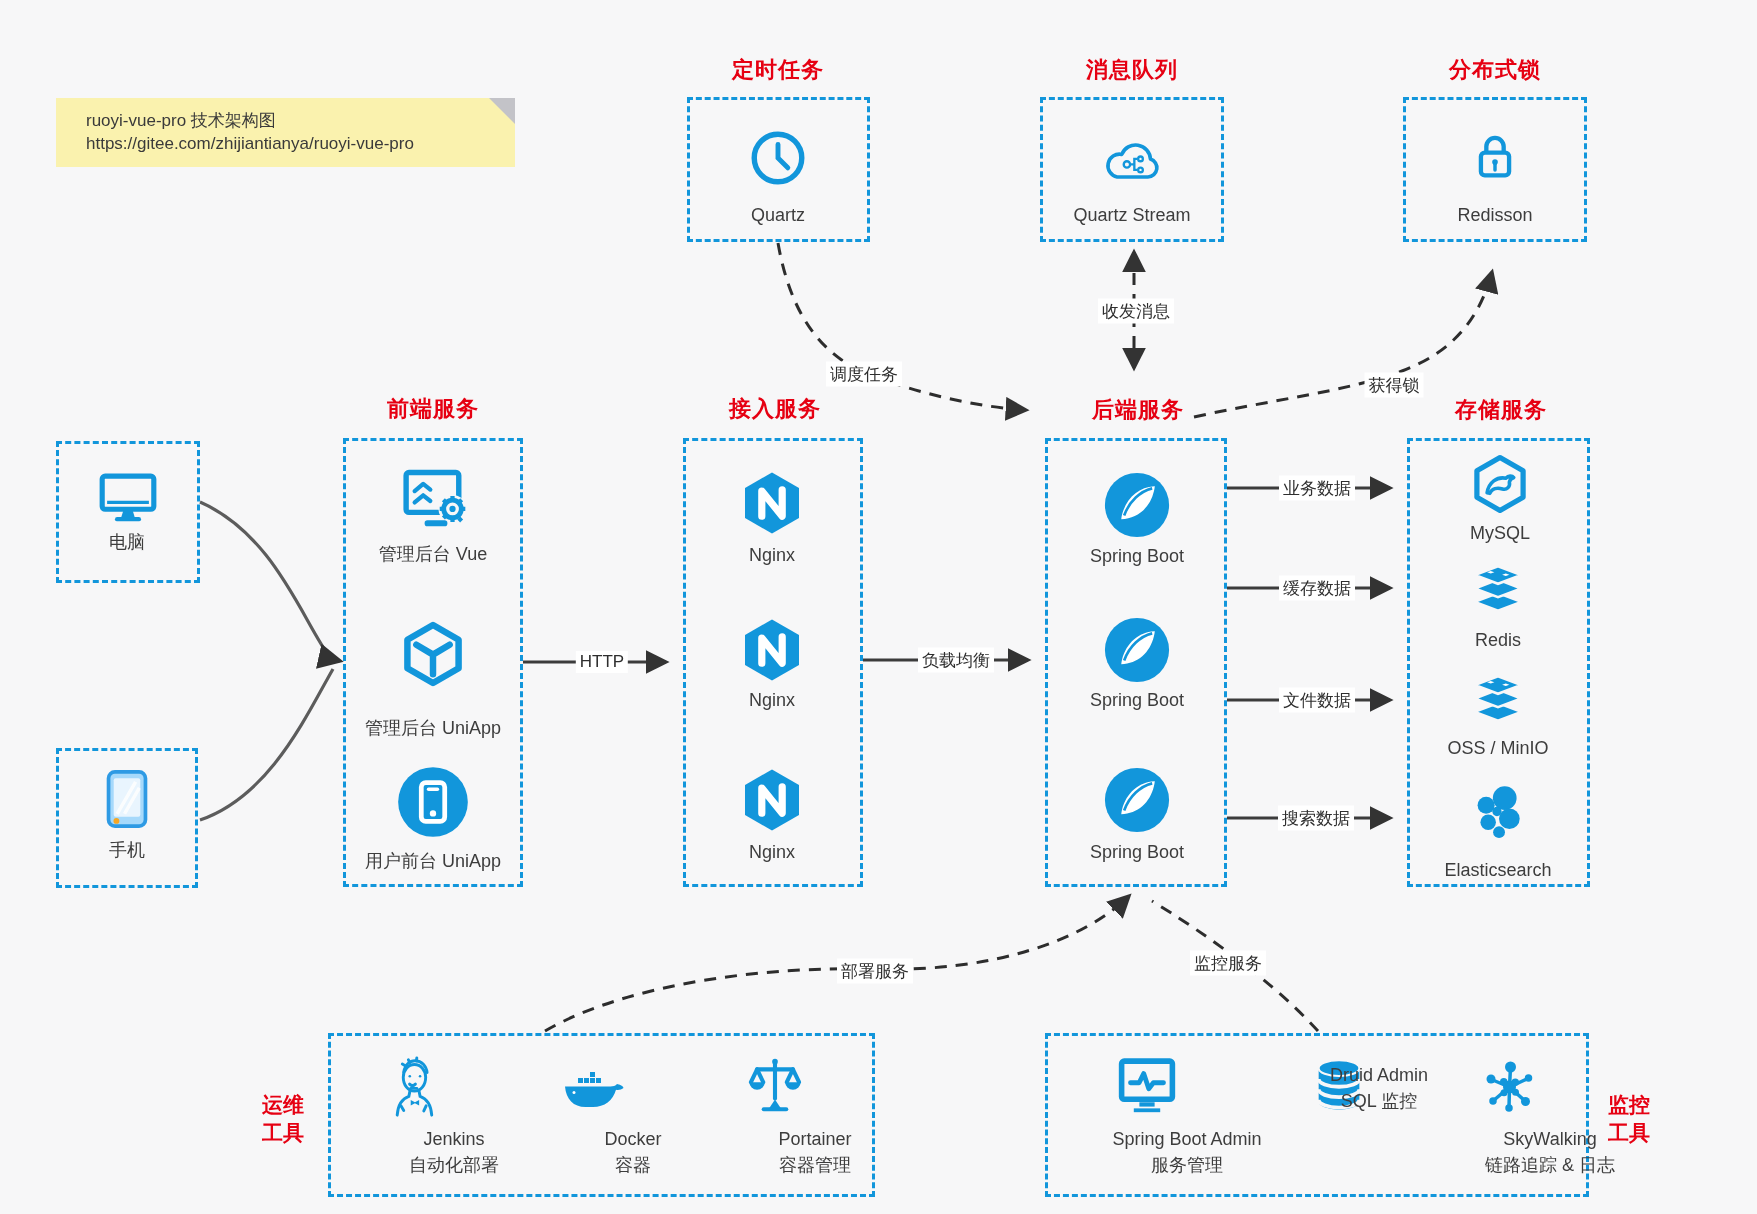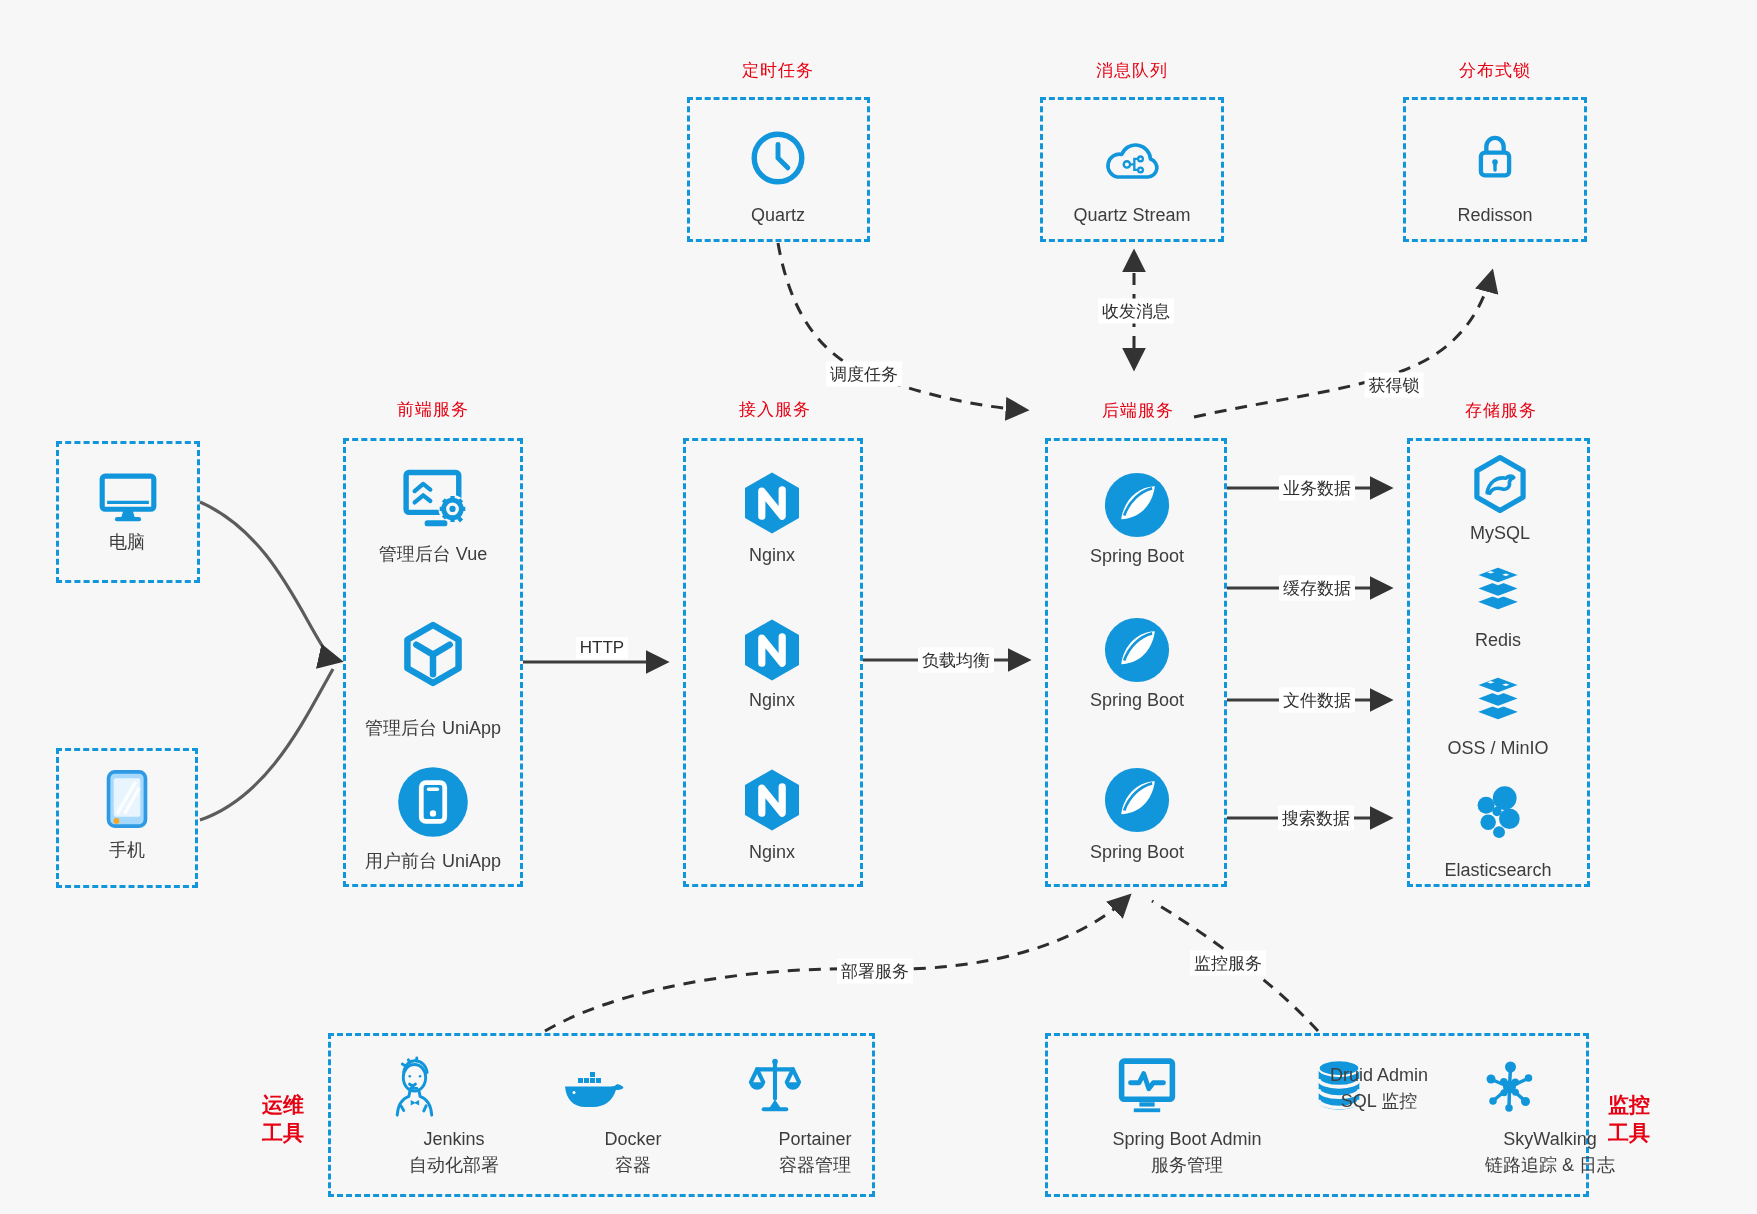--- a/index.html
+++ b/index.html
@@ -1,20 +1,20 @@
 <!DOCTYPE html>
 <html><head>
 <meta charset="utf-8">
 <style>
   html,body{margin:0;padding:0;background:#f7f7f8;}
   .canvas{position:relative;width:1757px;height:1214px;background:#f7f7f8;overflow:hidden;
           font-family:"Liberation Sans","DejaVu Sans",sans-serif;}
   .dbox{position:absolute;border:3px dashed #1296db;box-sizing:border-box;background:transparent;}
-  .rtitle{position:absolute;transform:translate(-50%,-50%);color:#e60012;font-weight:normal;
-          font-size:17px;white-space:nowrap;letter-spacing:1px;}
+  .rtitle{position:absolute;transform:translate(-50%,-50%);color:#e60012;font-weight:bold;
+          font-size:22px;white-space:nowrap;letter-spacing:1px;}
   .rside{position:absolute;transform:translate(-50%,-50%);color:#e60012;font-weight:bold;
          font-size:21px;text-align:right;line-height:28px;white-space:nowrap;}
   .nlabel{position:absolute;transform:translate(-50%,-50%);color:#3d3d3d;font-size:18px;
           white-space:nowrap;}
   .blabel{position:absolute;transform:translate(-50%,-50%);color:#3d3d3d;font-size:18px;
           text-align:center;line-height:26px;white-space:nowrap;margin-left:40px;}
   .elabel{position:absolute;transform:translate(-50%,-50%);color:#2e2e2e;font-size:17px;
           background:#ffffff;padding:1px 4px;white-space:nowrap;}
   .icon{position:absolute;transform:translate(-50%,-50%);line-height:0;}
   .icon svg{display:block;}
@@ -46,20 +46,25 @@
     <path d="M1227,700 H1390" fill="none" stroke="#3c3c3c" stroke-width="3" marker-end="url(#mA)"></path>
     <path d="M1227,818 H1390" fill="none" stroke="#3c3c3c" stroke-width="3" marker-end="url(#mA)"></path>
 
     <path d="M778,243 C788,300 812,352 868,374 C930,398 990,408 1026,410" fill="none" stroke="#2d2d2d" stroke-width="3" stroke-dasharray="12 9" marker-end="url(#mA)"></path>
     <path d="M1134,252 V368" fill="none" stroke="#2d2d2d" stroke-width="3" stroke-dasharray="12 9" marker-start="url(#mA)" marker-end="url(#mA)"></path>
     <path d="M1194,417 C1270,400 1345,392 1402,371 C1458,350 1481,313 1492,272" fill="none" stroke="#2d2d2d" stroke-width="3" stroke-dasharray="12 9" marker-end="url(#mA)"></path>
     <path d="M545,1031 C630,982 770,966 878,969 C990,972 1082,942 1129,896" fill="none" stroke="#2d2d2d" stroke-width="3" stroke-dasharray="12 9" marker-end="url(#mA)"></path>
     <path d="M1318,1031 C1288,998 1235,952 1152,901" fill="none" stroke="#2d2d2d" stroke-width="3" stroke-dasharray="12 9"></path>
   </svg>
 
+  <div class="note">
+    <div>ruoyi-vue-pro 技术架构图</div>
+    <div>https://gitee.com/zhijiantianya/ruoyi-vue-pro</div>
+    <div class="note-fold"></div>
+  </div>
 
   <div class="rtitle" style="left:778px;top:70px">定时任务</div>
   <div class="dbox" style="left:687px;top:97px;width:183px;height:145px"></div>
   <span class="icon" style="left:778px;top:158px">
     <svg viewBox="0 0 24 24" width="62" height="62">
       <circle cx="12" cy="12" r="9.2" fill="none" stroke="#1296db" stroke-width="2.1"></circle>
       <path d="M12 6.8 V12 L15.8 15.8" fill="none" stroke="#1296db" stroke-width="1.9" stroke-linecap="round"></path>
     </svg>
     </span>
   <div class="nlabel" style="left:778px;top:215px">Quartz</div>
@@ -362,21 +367,21 @@
         <circle cx="18.2" cy="18.6" r="1.8"></circle>
         <circle cx="19.4" cy="9.2" r="1.5"></circle>
       </g>
     </svg>
     </span>
   <div class="blabel" style="left:1510px;top:1152px">
     <div>SkyWalking</div>
     <div>链路追踪 &amp; 日志</div>
   </div>
 
-  <div class="elabel" style="left:602px;top:648px">HTTP</div>
+  <div class="elabel" style="left:602px;top:662px">HTTP</div>
   <div class="elabel" style="left:956px;top:660px">负载均衡</div>
   <div class="elabel" style="left:864px;top:374px">调度任务</div>
   <div class="elabel" style="left:1136px;top:311px">收发消息</div>
   <div class="elabel" style="left:1394px;top:385px">获得锁</div>
   <div class="elabel" style="left:1317px;top:488px">业务数据</div>
   <div class="elabel" style="left:1317px;top:588px">缓存数据</div>
   <div class="elabel" style="left:1317px;top:700px">文件数据</div>
   <div class="elabel" style="left:1316px;top:818px">搜索数据</div>
   <div class="elabel" style="left:875px;top:971px">部署服务</div>
   <div class="elabel" style="left:1228px;top:963px">监控服务</div>

